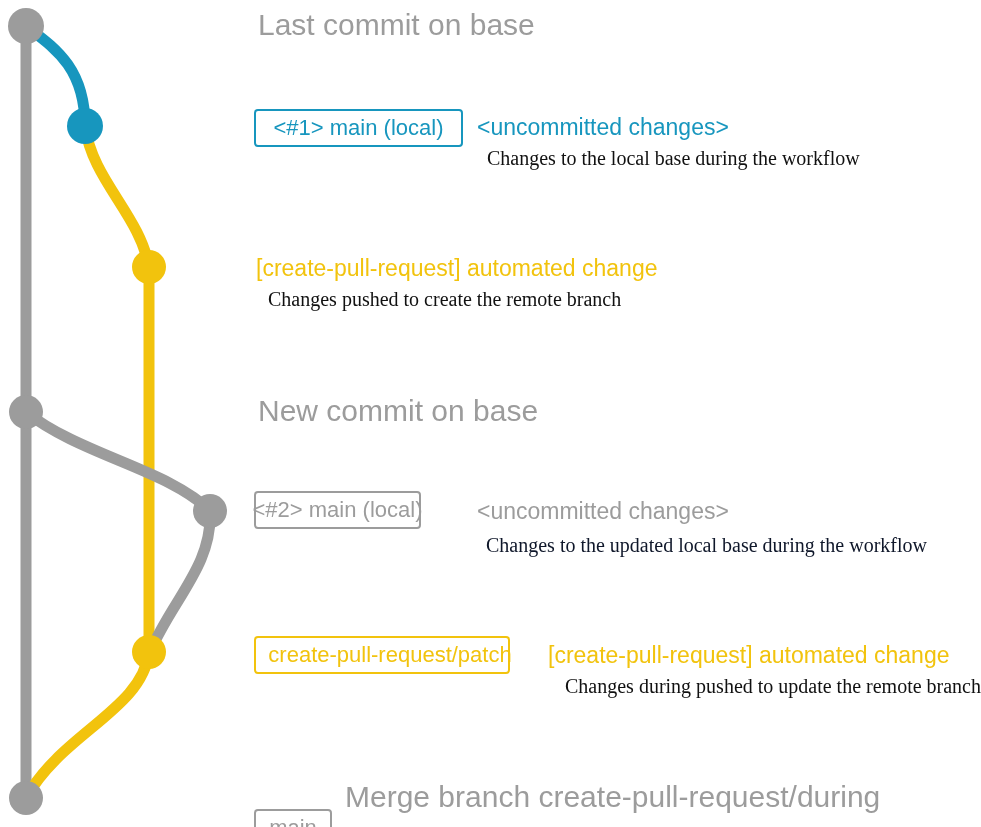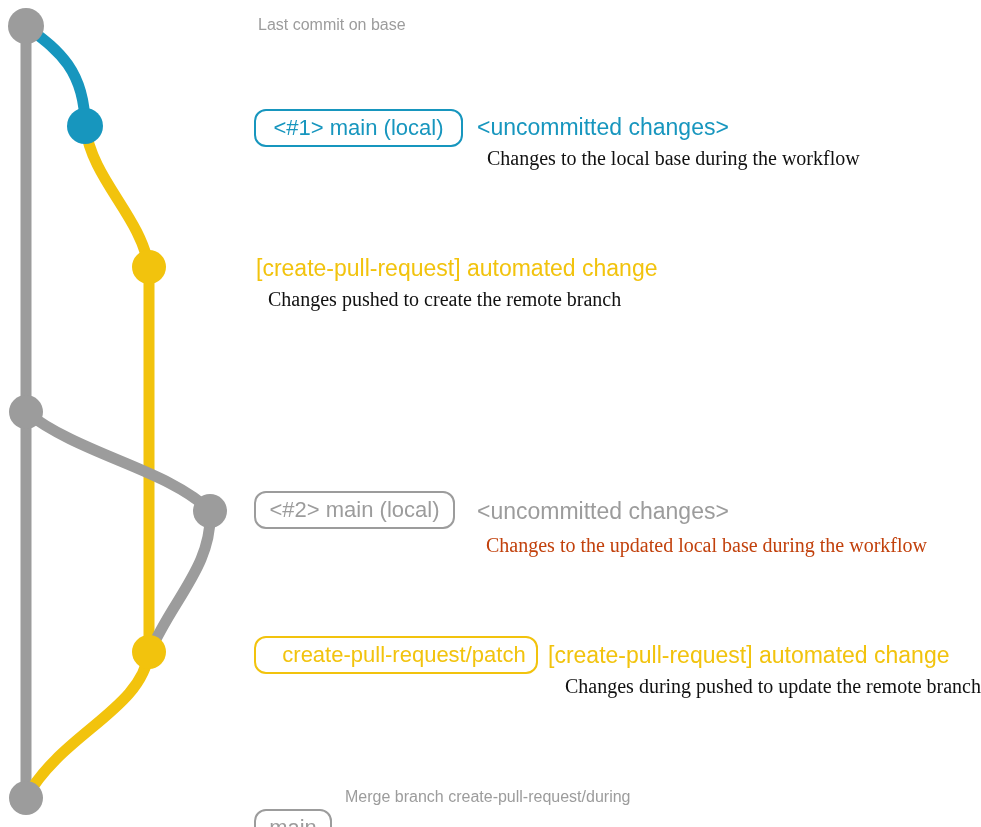--- a/index.html
+++ b/index.html
@@ -11,31 +11,31 @@
     overflow: hidden;
   }
   .stage { position: absolute; inset: 0; }
   .graph { position: absolute; left: 0; top: 0; }
   .graph path { fill: none; stroke-width: 11; stroke-linecap: round; }
   .txt {
     position: absolute;
     white-space: nowrap;
     transform: translateY(-50%);
   }
-  .caption { font-size: 16px; }
+  .caption { font-size: 30px; }
   .status, .title { font-size: 23px; }
   .serif {
     font-family: "Liberation Serif", serif;
     font-size: 20px;
   }
   .badge {
     position: absolute;
     box-sizing: border-box;
     border: 2px solid;            
-    border-radius: 12px;
+    border-radius: 4px;
     display: flex;
     align-items: center;
     justify-content: center;
     font-size: 22px;
     white-space: nowrap;
   }
 </style>
 </head>
 <body>
 
@@ -68,25 +68,26 @@
 
   <div class="txt caption" style="left: 258px; top: 25px; color: rgb(156, 156, 156);">Last commit on base</div>
 
   <div class="badge" style="left: 254px; top: 109px; width: 209px; height: 38px; color: rgb(23, 150, 190);">&lt;#1&gt; main (local)</div>
   <div class="txt status" style="left: 477px; top: 127px; color: rgb(23, 150, 190);">&lt;uncommitted changes&gt;</div>
   <div class="txt serif" style="left: 487px; top: 158px; color: rgb(17, 17, 17); text-align: right;">Changes to the local base during the workflow</div>
 
   <div class="txt title" style="left: 256px; top: 268px; color: rgb(242, 195, 13);">[create-pull-request] automated change</div>
   <div class="txt serif" style="left: 268px; top: 299px; color: rgb(17, 17, 17); text-align: right;">Changes pushed to create the remote branch</div>
 
+  <div class="txt caption" style="left: 258px; top: 411px; color: rgb(156, 156, 156);">New commit on base</div>
 
-  <div class="badge" style="left: 254px; top: 491px; width: 201px; height: 38px; color: rgb(156, 156, 156);">&lt;#2&gt; main (local)</div>
+  <div class="badge" style="left: 254px; top: 491px; width: 167px; height: 38px; color: rgb(156, 156, 156);">&lt;#2&gt; main (local)</div>
   <div class="txt status" style="left: 477px; top: 511px; color: rgb(156, 156, 156);">&lt;uncommitted changes&gt;</div>
-  <div class="txt serif" style="left: 486px; top: 545px; color: #c2410c;">Changes to the updated local base during the workflow</div>
+  <div class="txt serif" style="left: 486px; top: 545px; color: #0f172a;">Changes to the updated local base during the workflow</div>
 
-  <div class="badge" style="left: 254px; top: 636px; width: 284px; height: 38px; color: rgb(242, 195, 13); padding-left: 16px;">create-pull-request/patch</div>
+  <div class="badge" style="left: 254px; top: 636px; width: 256px; height: 38px; color: rgb(242, 195, 13); padding-left: 16px;">create-pull-request/patch</div>
   <div class="txt title" style="left: 548px; top: 655px; color: rgb(242, 195, 13);">[create-pull-request] automated change</div>
   <div class="txt serif" style="left: 565px; top: 686px; color: rgb(17, 17, 17);">Changes during pushed to update the remote branch</div>
 
   <div class="badge" style="left: 254px; top: 809px; width: 78px; height: 37px; color: rgb(156, 156, 156);">main</div>
   <div class="txt caption" style="left: 345px; top: 797px; color: rgb(156, 156, 156);">Merge branch create-pull-request/during</div>
 
 </div>
 
 </body></html>

